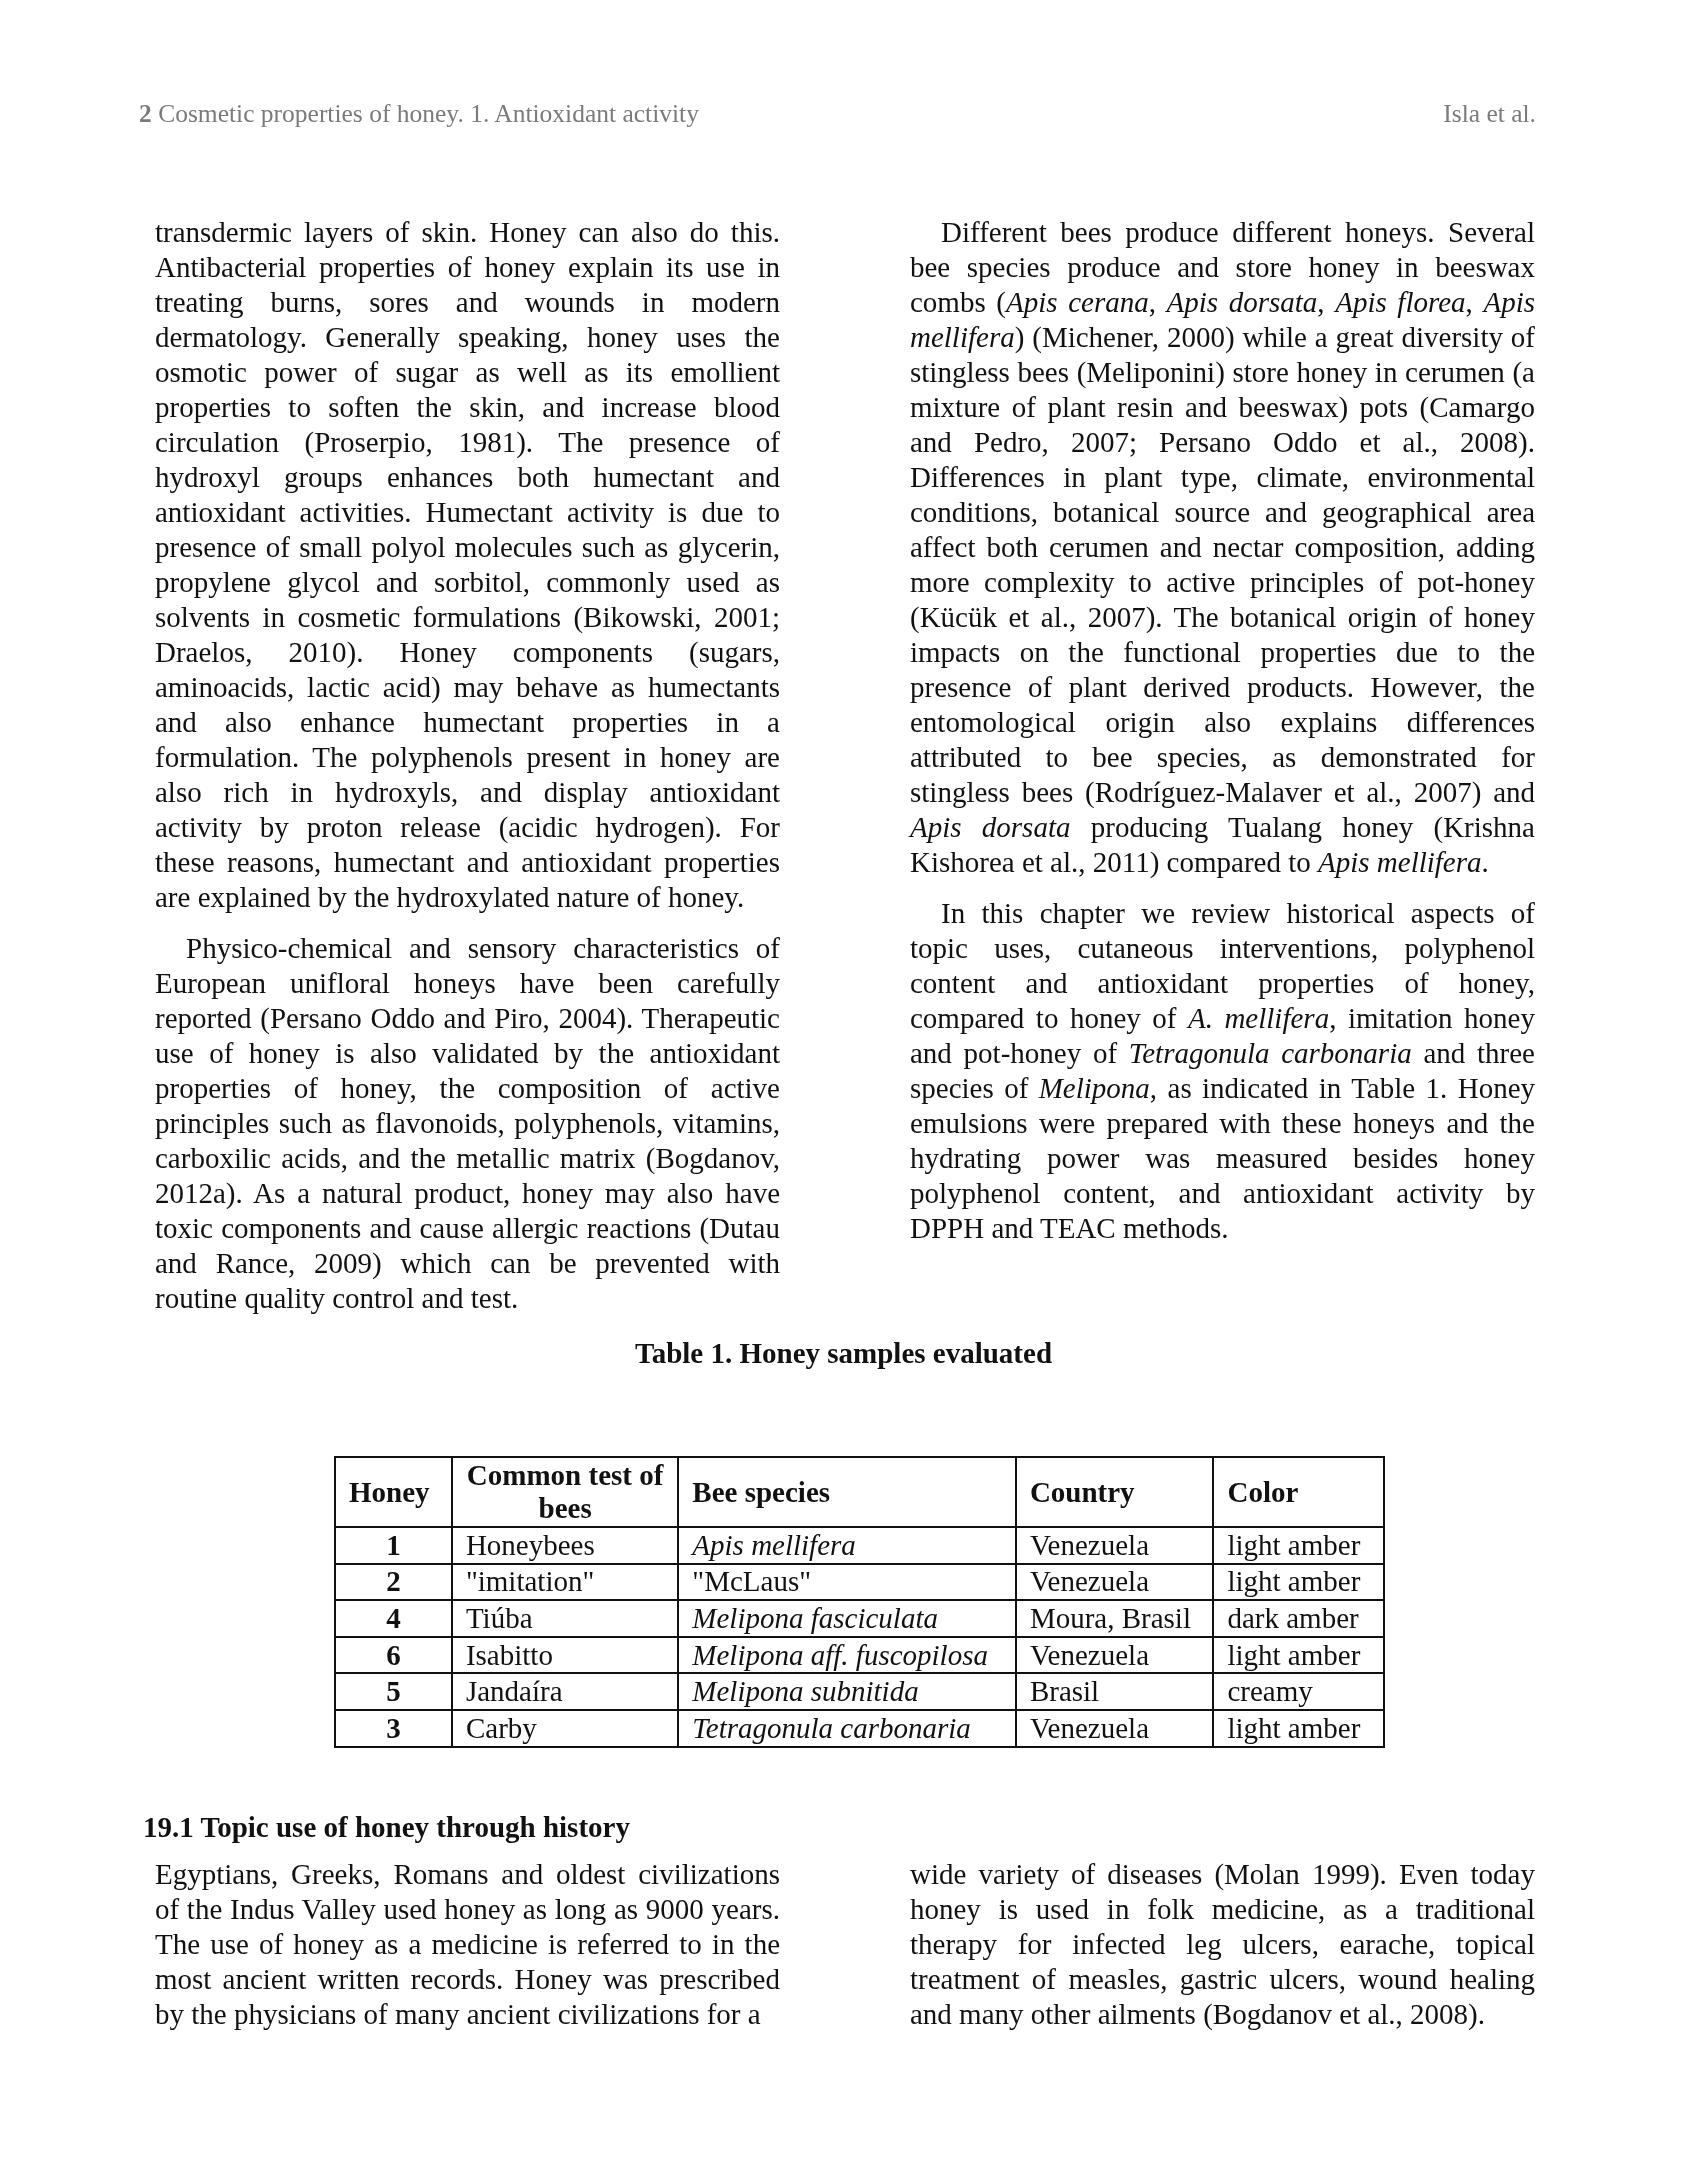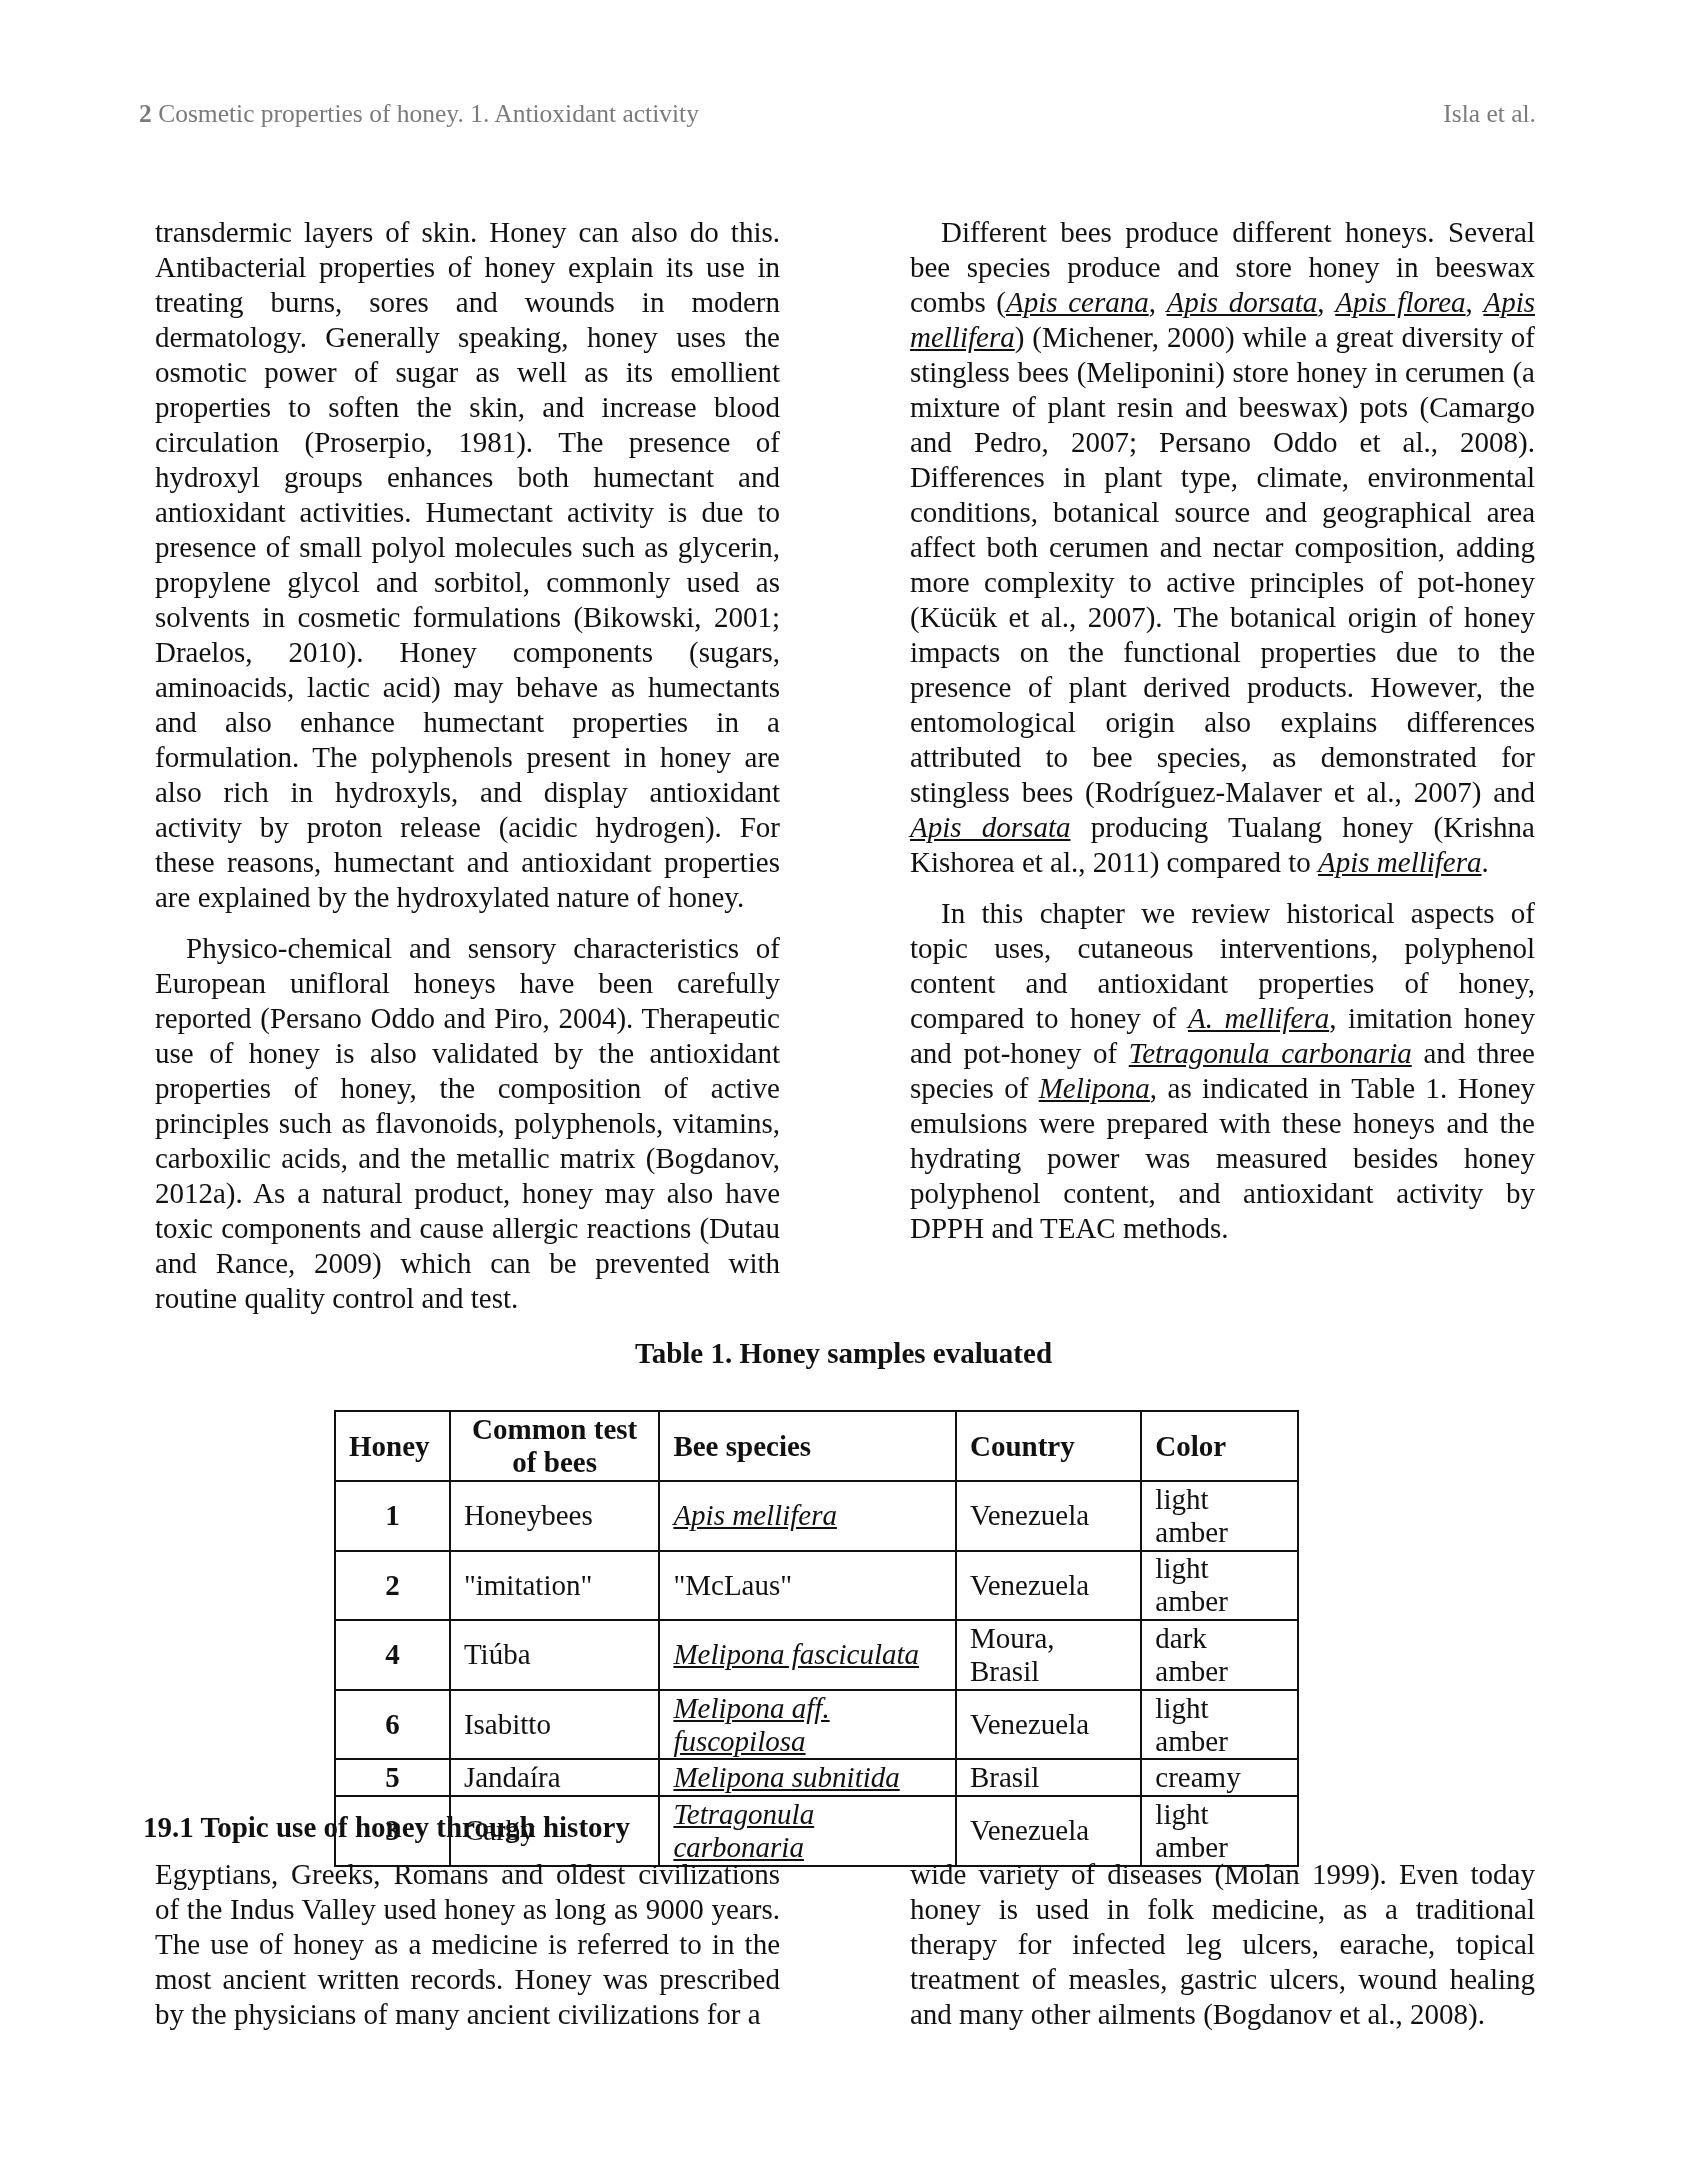--- a/index.html
+++ b/index.html
@@ -14,28 +14,28 @@
   .col p { margin: 16px; }
   .col p.indent { text-indent: 31px; }
   .col-left { left: 139px; top: 199px; }
   .col-right { left: 894px; top: 199px; }
   .col-left-2 { left: 139px; top: 1841px; }
   .col-right-2 { left: 894px; top: 1841px; }
   .section-heading { position: absolute; left: 139px; top: 1806px; font-size: 29px;
                      font-weight: bold; line-height: 35px; margin: 4px; }
   .table-title { position: absolute; left: 0; width: 1687px; top: 1336px; text-align: center;
                  font-size: 29px; font-weight: bold; line-height: 35px; margin: 0; }
-  table.samples { position: absolute; left: 334px; top: 1410px; width: 965px;
+  table.samples { position: absolute; left: 334px; top: 1456px; width: 1051px;
                   border-collapse: collapse; font-size: 29px; line-height: 33px; }
   table.samples th, table.samples td { border: 2.1px solid #111; padding: 0 13px; vertical-align: middle; }
   table.samples th { font-weight: bold; height: 68px; text-align: left; }
   table.samples th.c { text-align: center; }
   table.samples td { height: 33px; padding-top: 0.8px; padding-bottom: 0.8px; }
   table.samples td.num { font-weight: bold; text-align: center; }
-  .i { font-style: italic; text-decoration: underline; }
+  .i { font-style: italic; }
   .just-last { text-align-last: left; }
 </style>
 </head>
 <body>
 
 <div class="running-head left"><span class="pno">2</span><span> Cosmetic properties of honey. 1. Antioxidant activity</span></div>
 <div class="running-head right">Isla et al.</div>
 
 <div class="col col-left">
   <p>transdermic layers of skin. Honey can also do this. Antibacterial properties of honey explain its use in treating burns, sores and wounds in modern dermatology. Generally speaking, honey uses the osmotic power of sugar as well as its emollient properties to soften the skin, and increase blood circulation (Proserpio, 1981). The presence of hydroxyl groups enhances both humectant and antioxidant activities. Humectant activity is due to presence of small polyol molecules such as glycerin, propylene glycol and sorbitol, commonly used as solvents in cosmetic formulations (Bikowski, 2001; Draelos, 2010). Honey components (sugars, aminoacids, lactic acid) may behave as humectants and also enhance humectant properties in a formulation. The polyphenols present in honey are also rich in hydroxyls, and display antioxidant activity by proton release (acidic hydrogen). For these reasons, humectant and antioxidant properties are explained by the hydroxylated nature of honey.</p>

